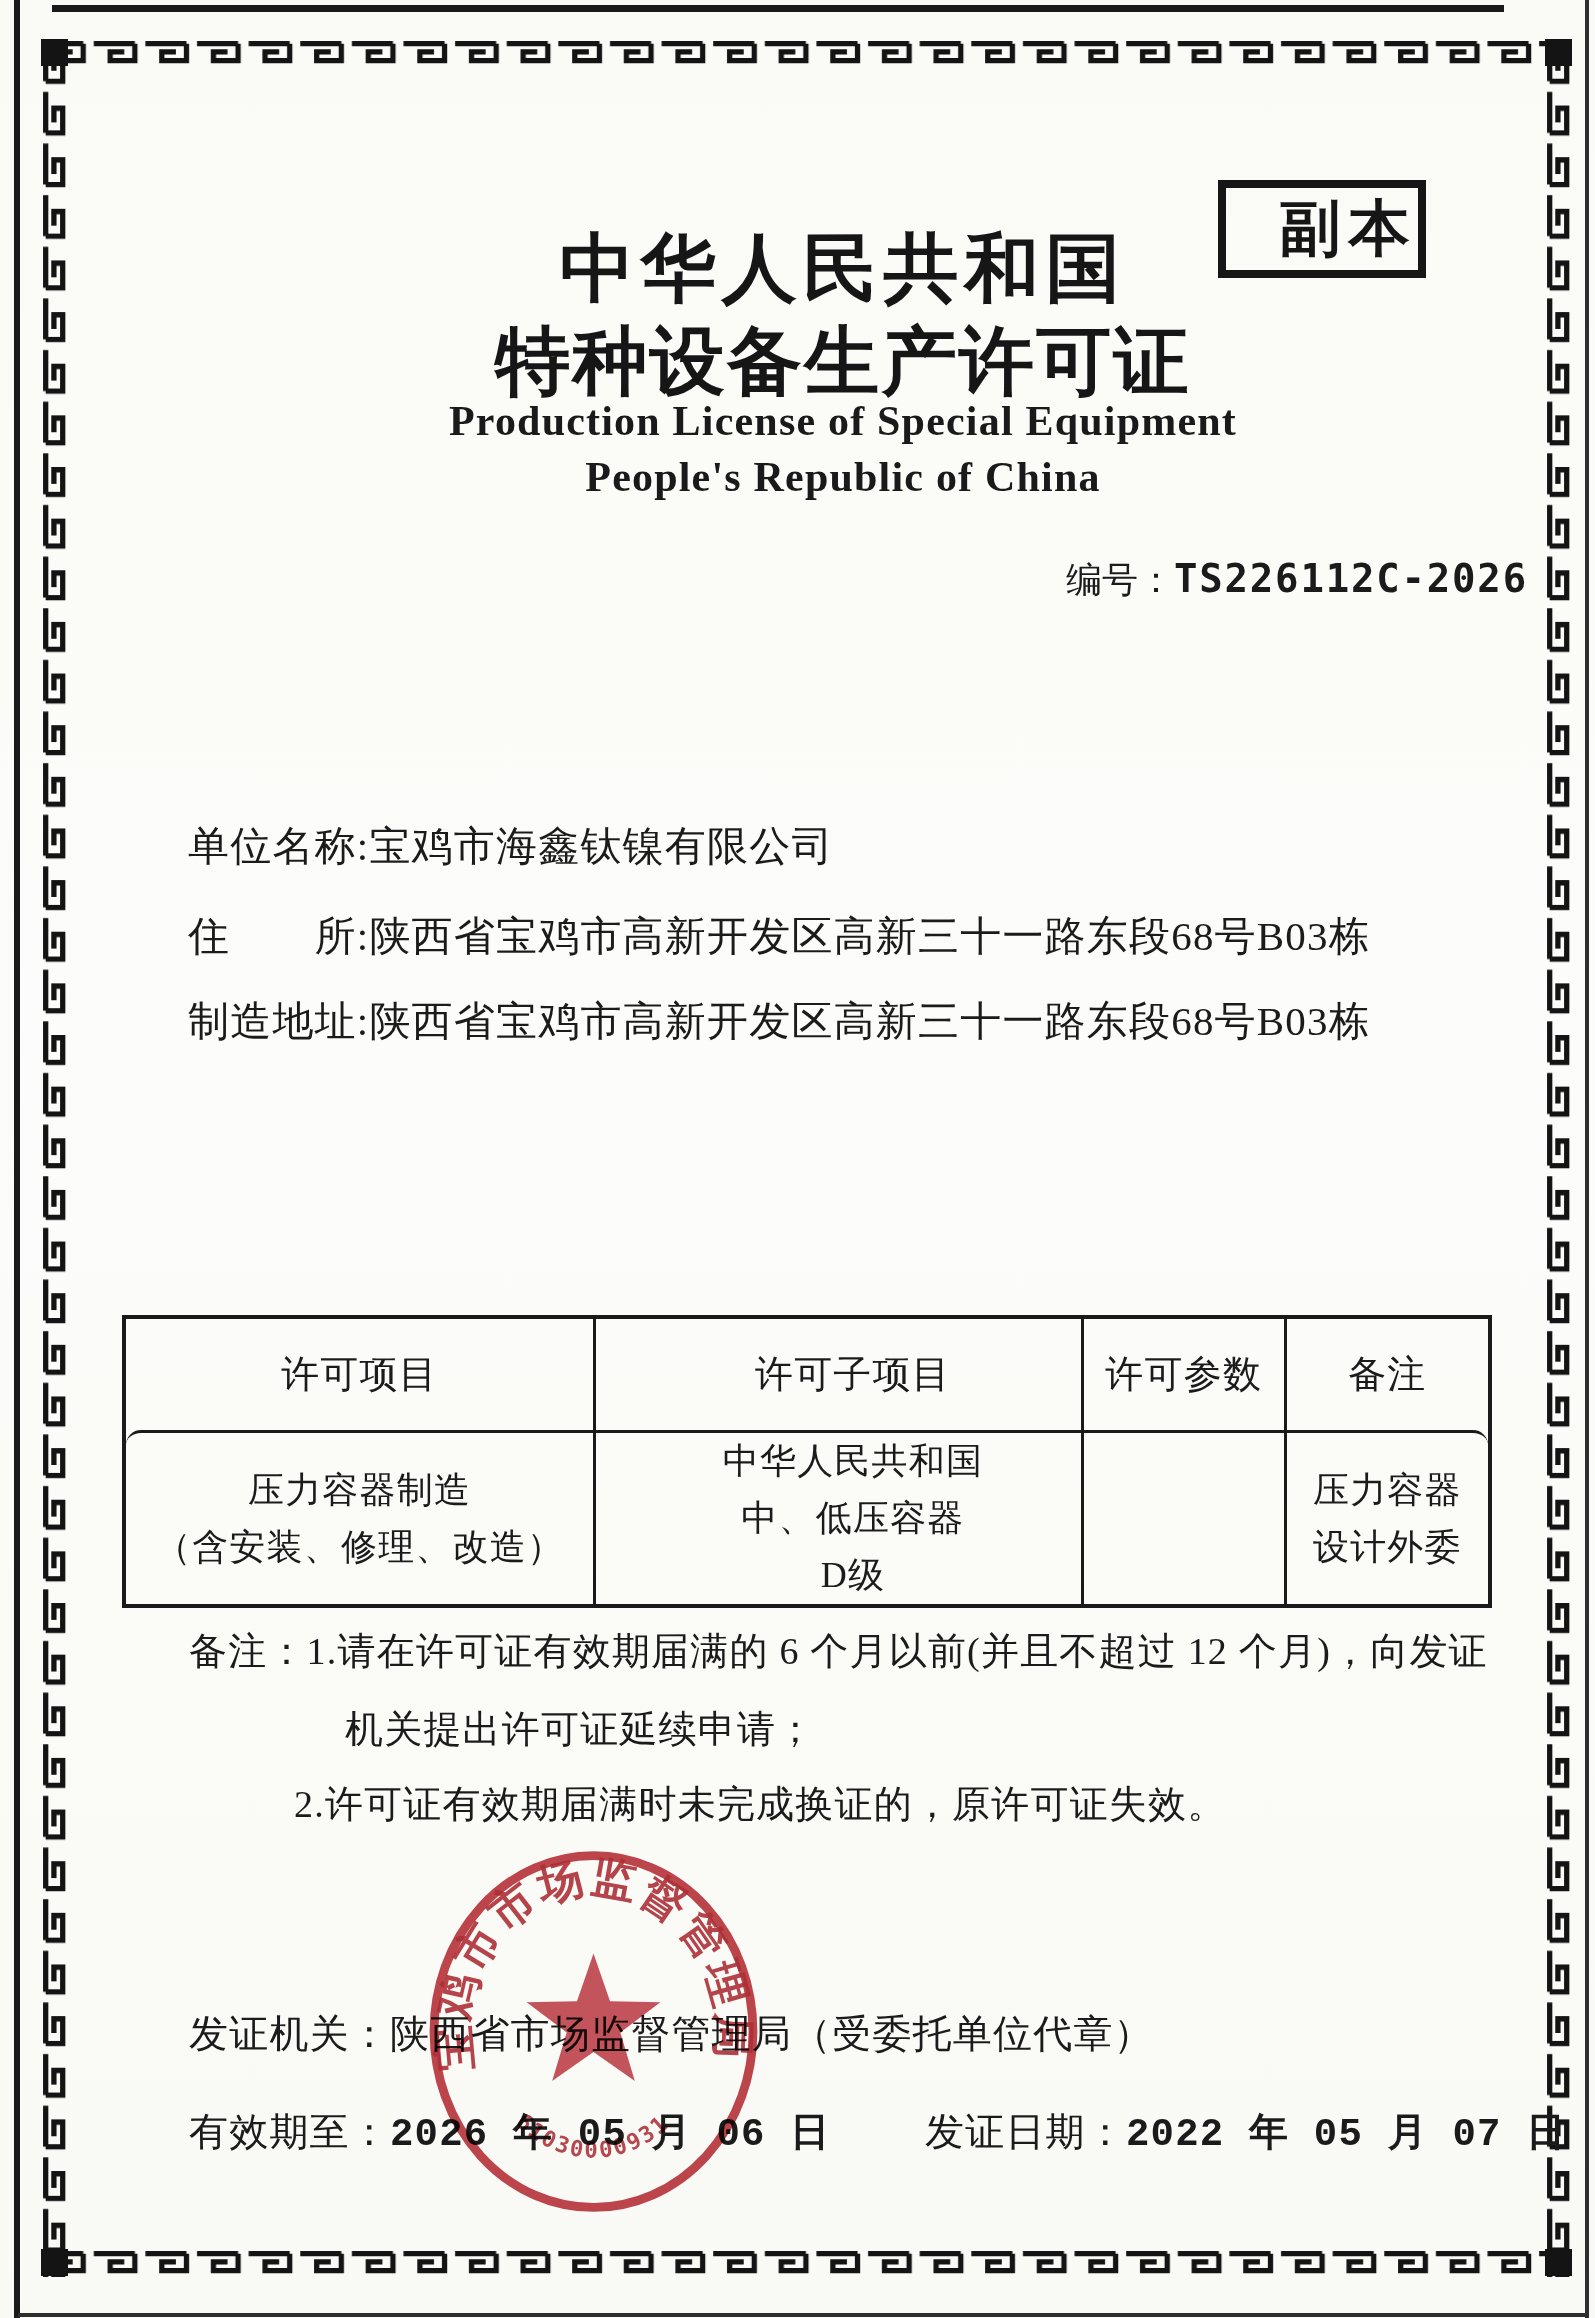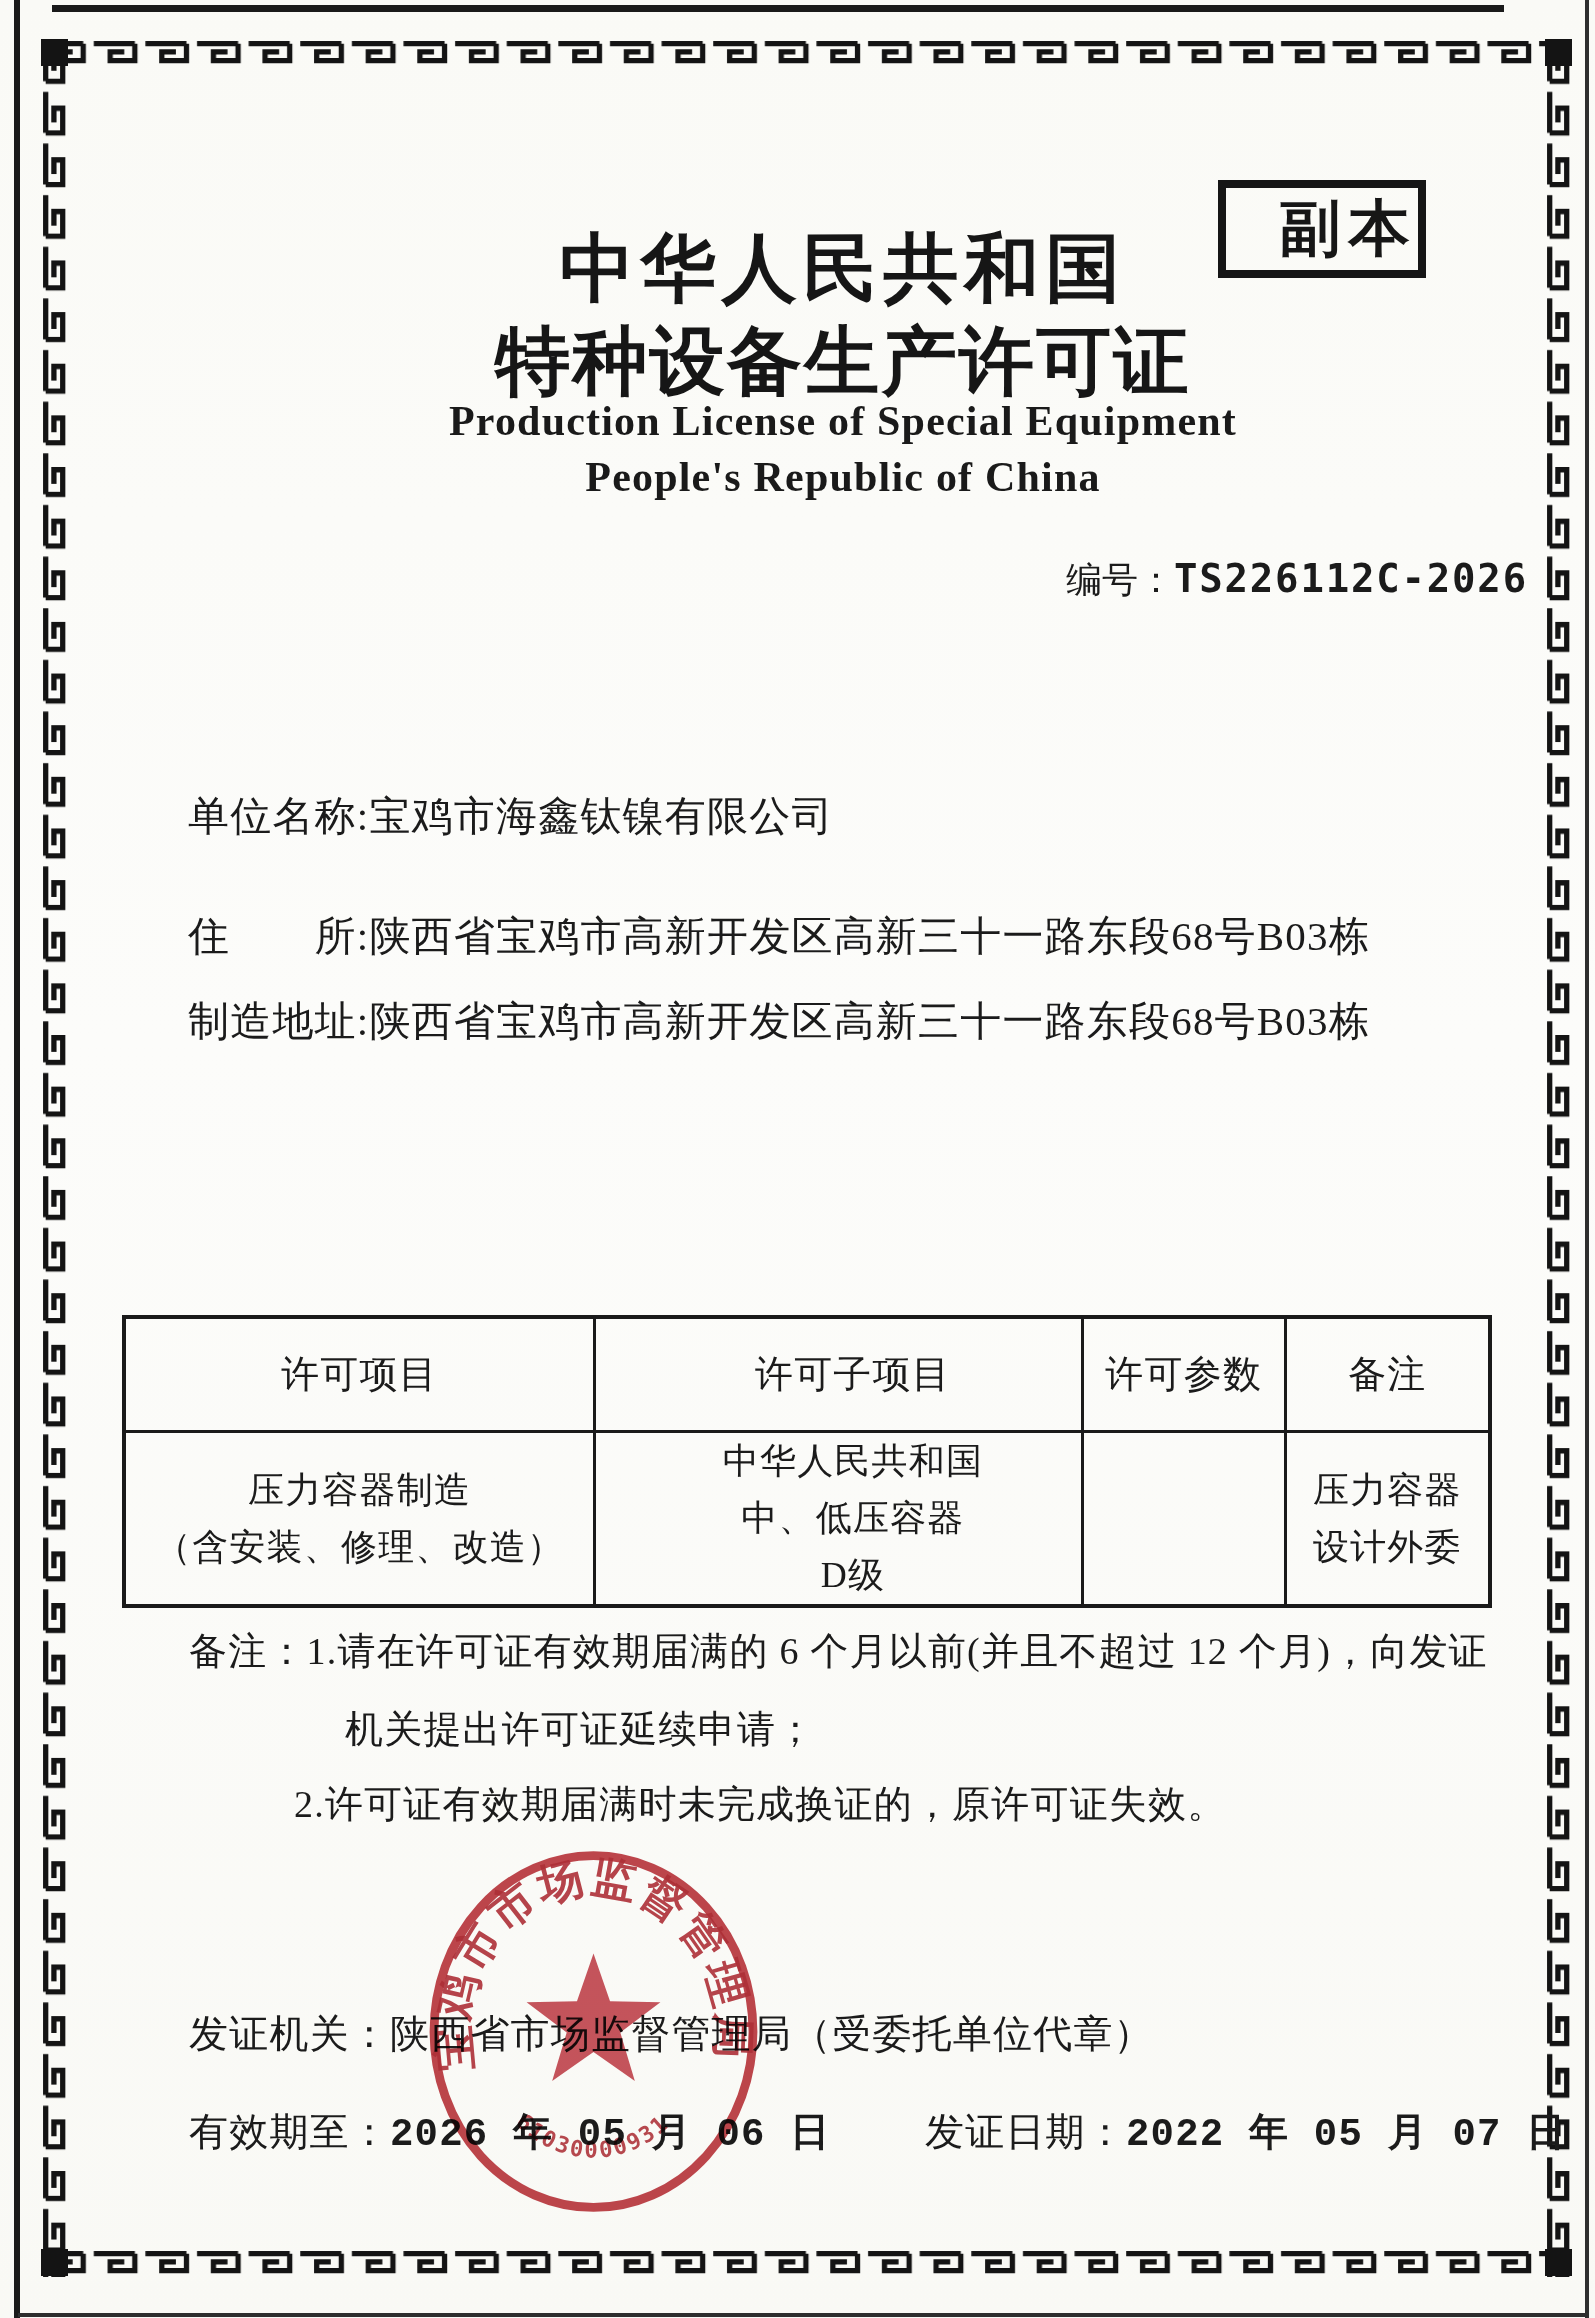--- a/index.html
+++ b/index.html
@@ -38,21 +38,21 @@
   .license-no{left:1021px;top:556px;font-size:38px;white-space:nowrap;}
   .license-no .num{font-family:"DejaVu Sans Mono", monospace;font-weight:700;font-size:39px;letter-spacing:1.8px;}
   .field{left:143px;font-size:41px;white-space:nowrap;letter-spacing:1.2px;}
   .intro{left:228px;top:1244px;font-size:40px;letter-spacing:1.8px;}
   
   .lic-table{
     position:absolute;left:122px;top:1315px;width:1370px;height:293px;z-index:3;
     border:4.1px solid #1a1a1a;box-sizing:border-box;
     display:flex;flex-direction:column;
   }
-  .t-row{display:flex;width:100%;}
+  .t-row{display:flex;width:100%;border-radius:15px;}
   .t-row.head{height:116px;}
   .t-row.body{flex:1;border-top:3.5px solid #1a1a1a;}
   .t-cell{
     display:flex;flex-direction:column;align-items:center;justify-content:center;
     box-sizing:border-box;font-size:36px;line-height:57px;letter-spacing:1.2px;text-align:center;
   }
   .t-cell + .t-cell{border-left:3.5px solid #1a1a1a;}
   .c1{width:34.3%;} .c2{width:35.8%;padding-left:29px;} .c3{width:14.9%;} .c4{flex:1;}
   .head .t-cell{font-size:38px;}
   
@@ -110,21 +110,21 @@
 
   <div class="abs center title-cn hei" style="top:224px">中华人民共和国</div>
   <div class="abs center title-cn hei" style="top:317px;letter-spacing:2.3px">特种设备生产许可证</div>
   <div class="abs center title-en" style="top:397px">Production License of Special Equipment</div>
   <div class="abs center title-en" style="top:453px">People's Republic of China</div>
 
   <div class="abs license-no">
     <span class="hei" style="font-size:36px">编号：</span><span class="num">TS226112C-2026</span>
   </div>
 
-  <div class="abs field" style="top:789px">
+  <div class="abs field" style="top:819px">
     <span>单位名称:</span><span>宝鸡市海鑫钛镍有限公司</span>
   </div>
   <div class="abs field" style="top:909px">
     <span>住　　所:</span><span>陕西省宝鸡市高新开发区高新三十一路东段68号B03栋</span>
   </div>
   <div class="abs field" style="top:994px">
     <span>制造地址:</span><span>陕西省宝鸡市高新开发区高新三十一路东段68号B03栋</span>
   </div>
 
 

